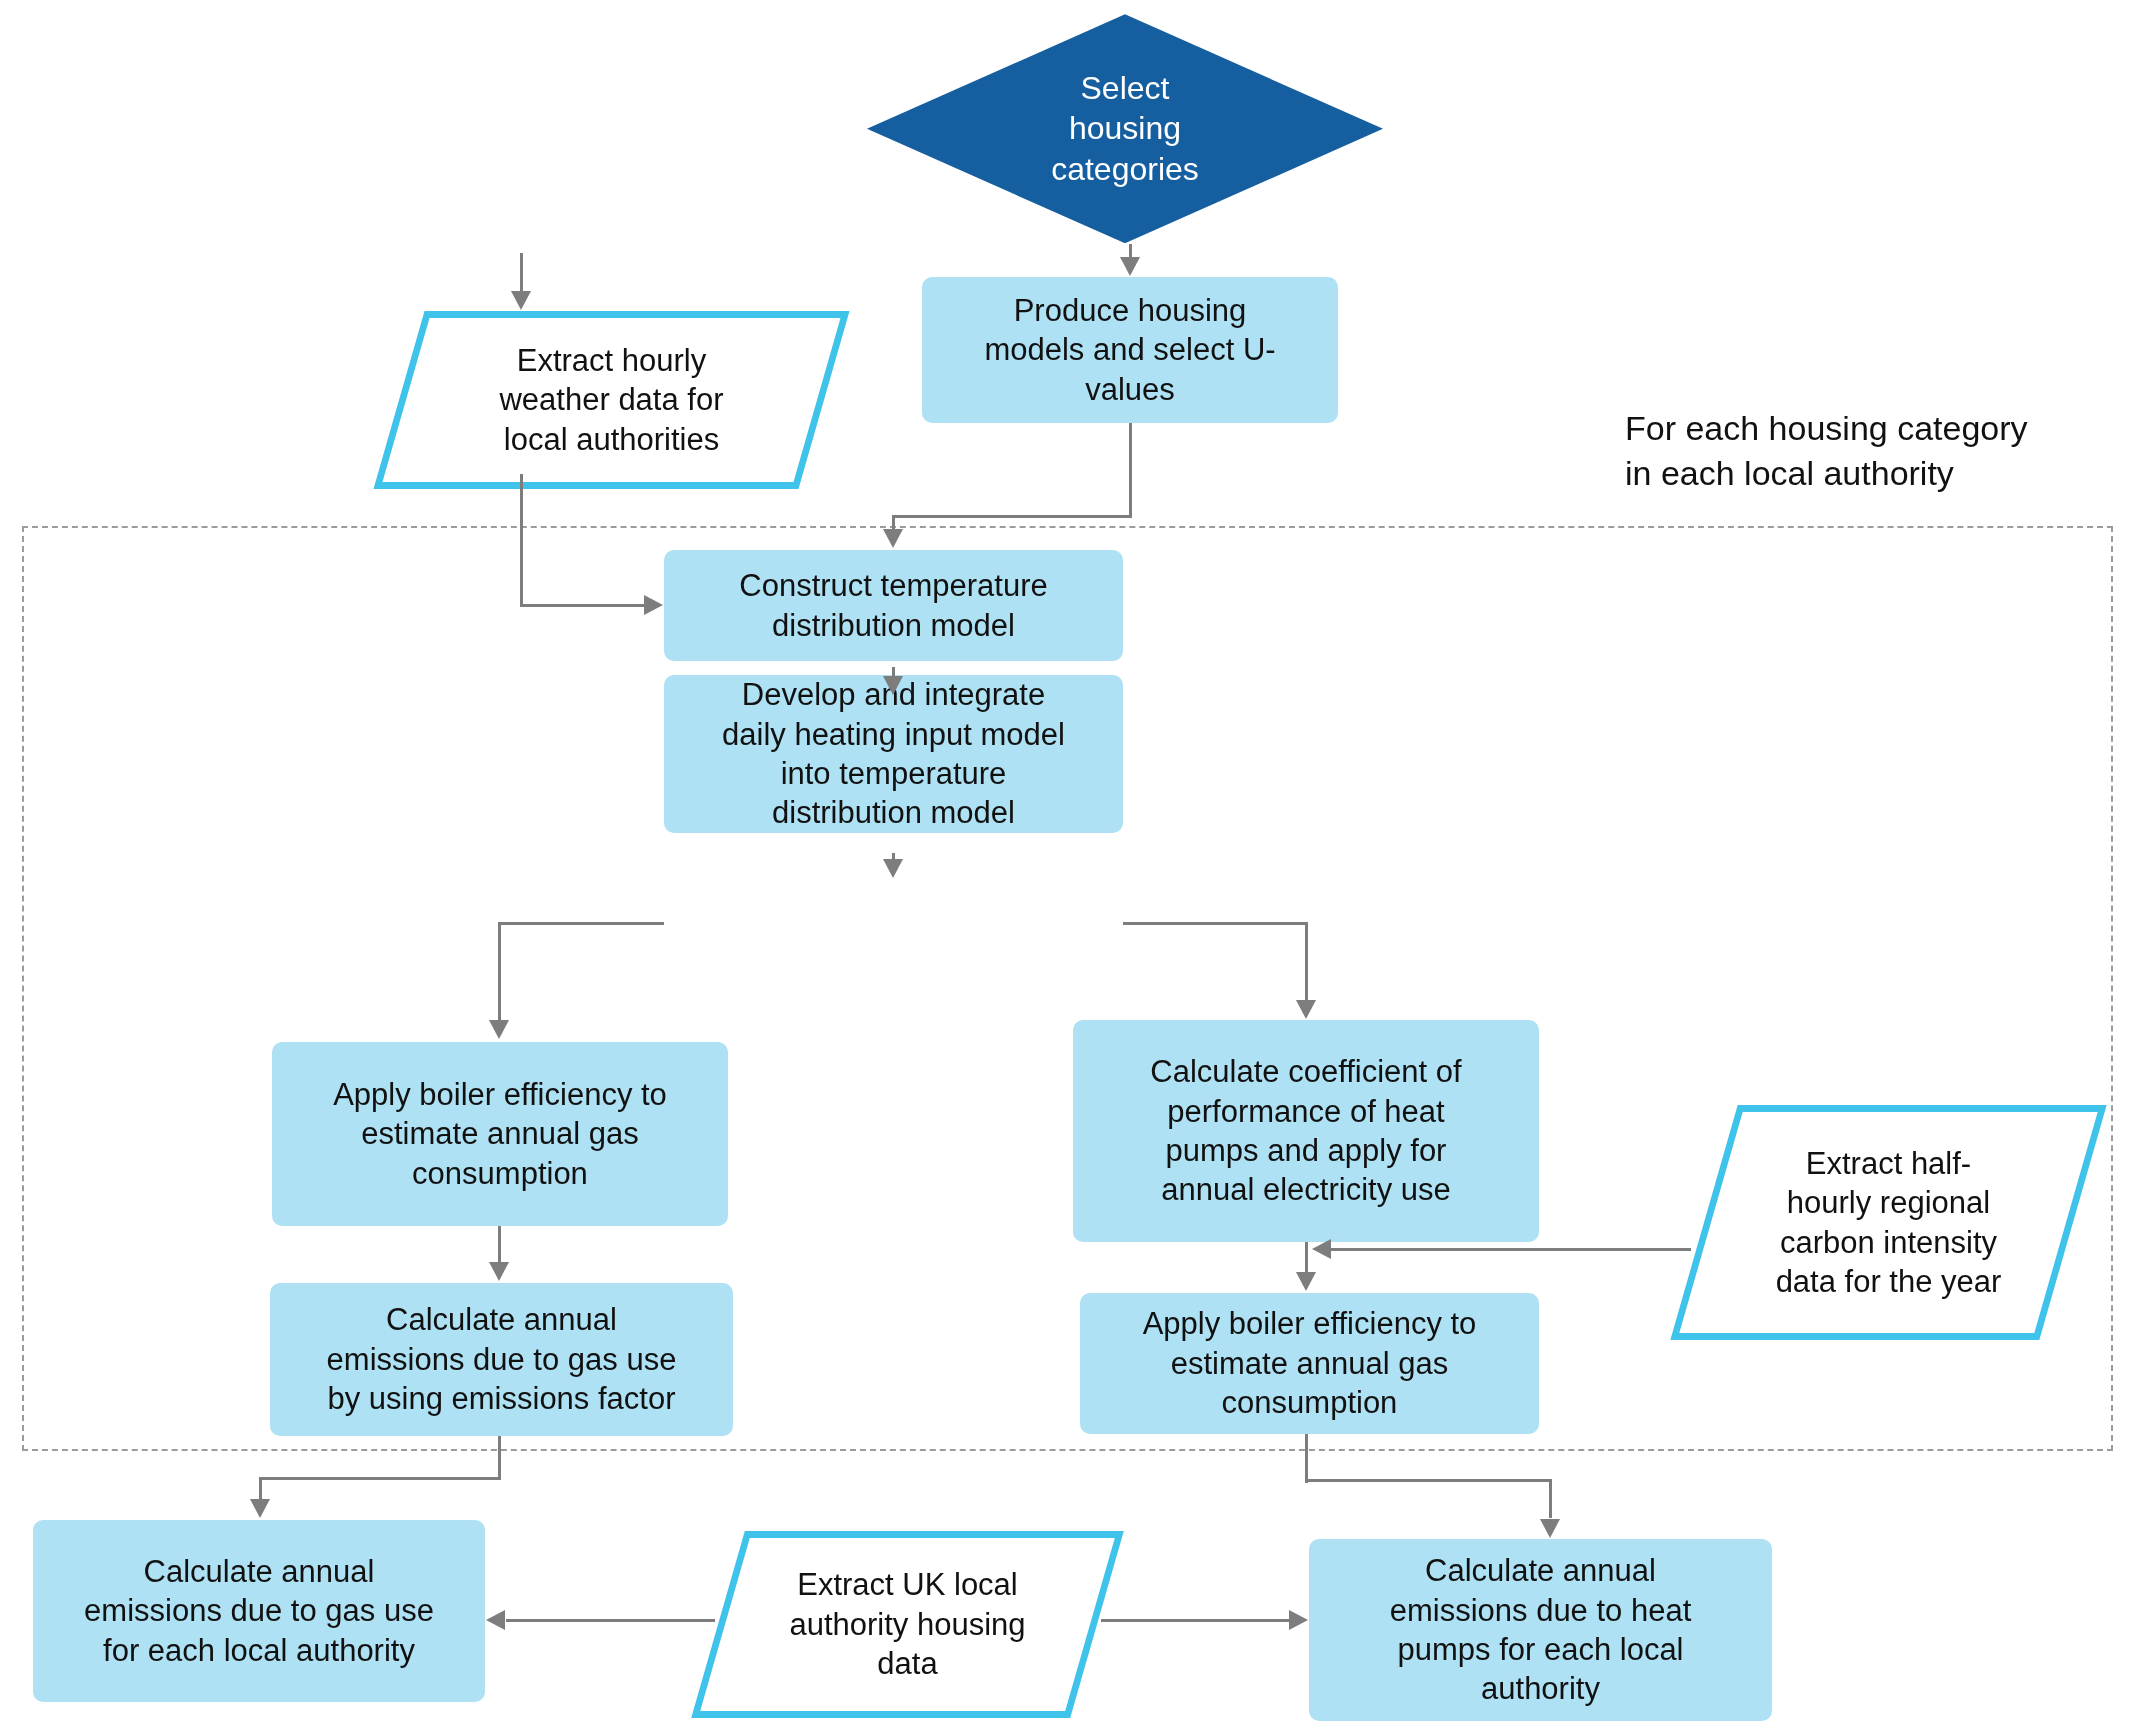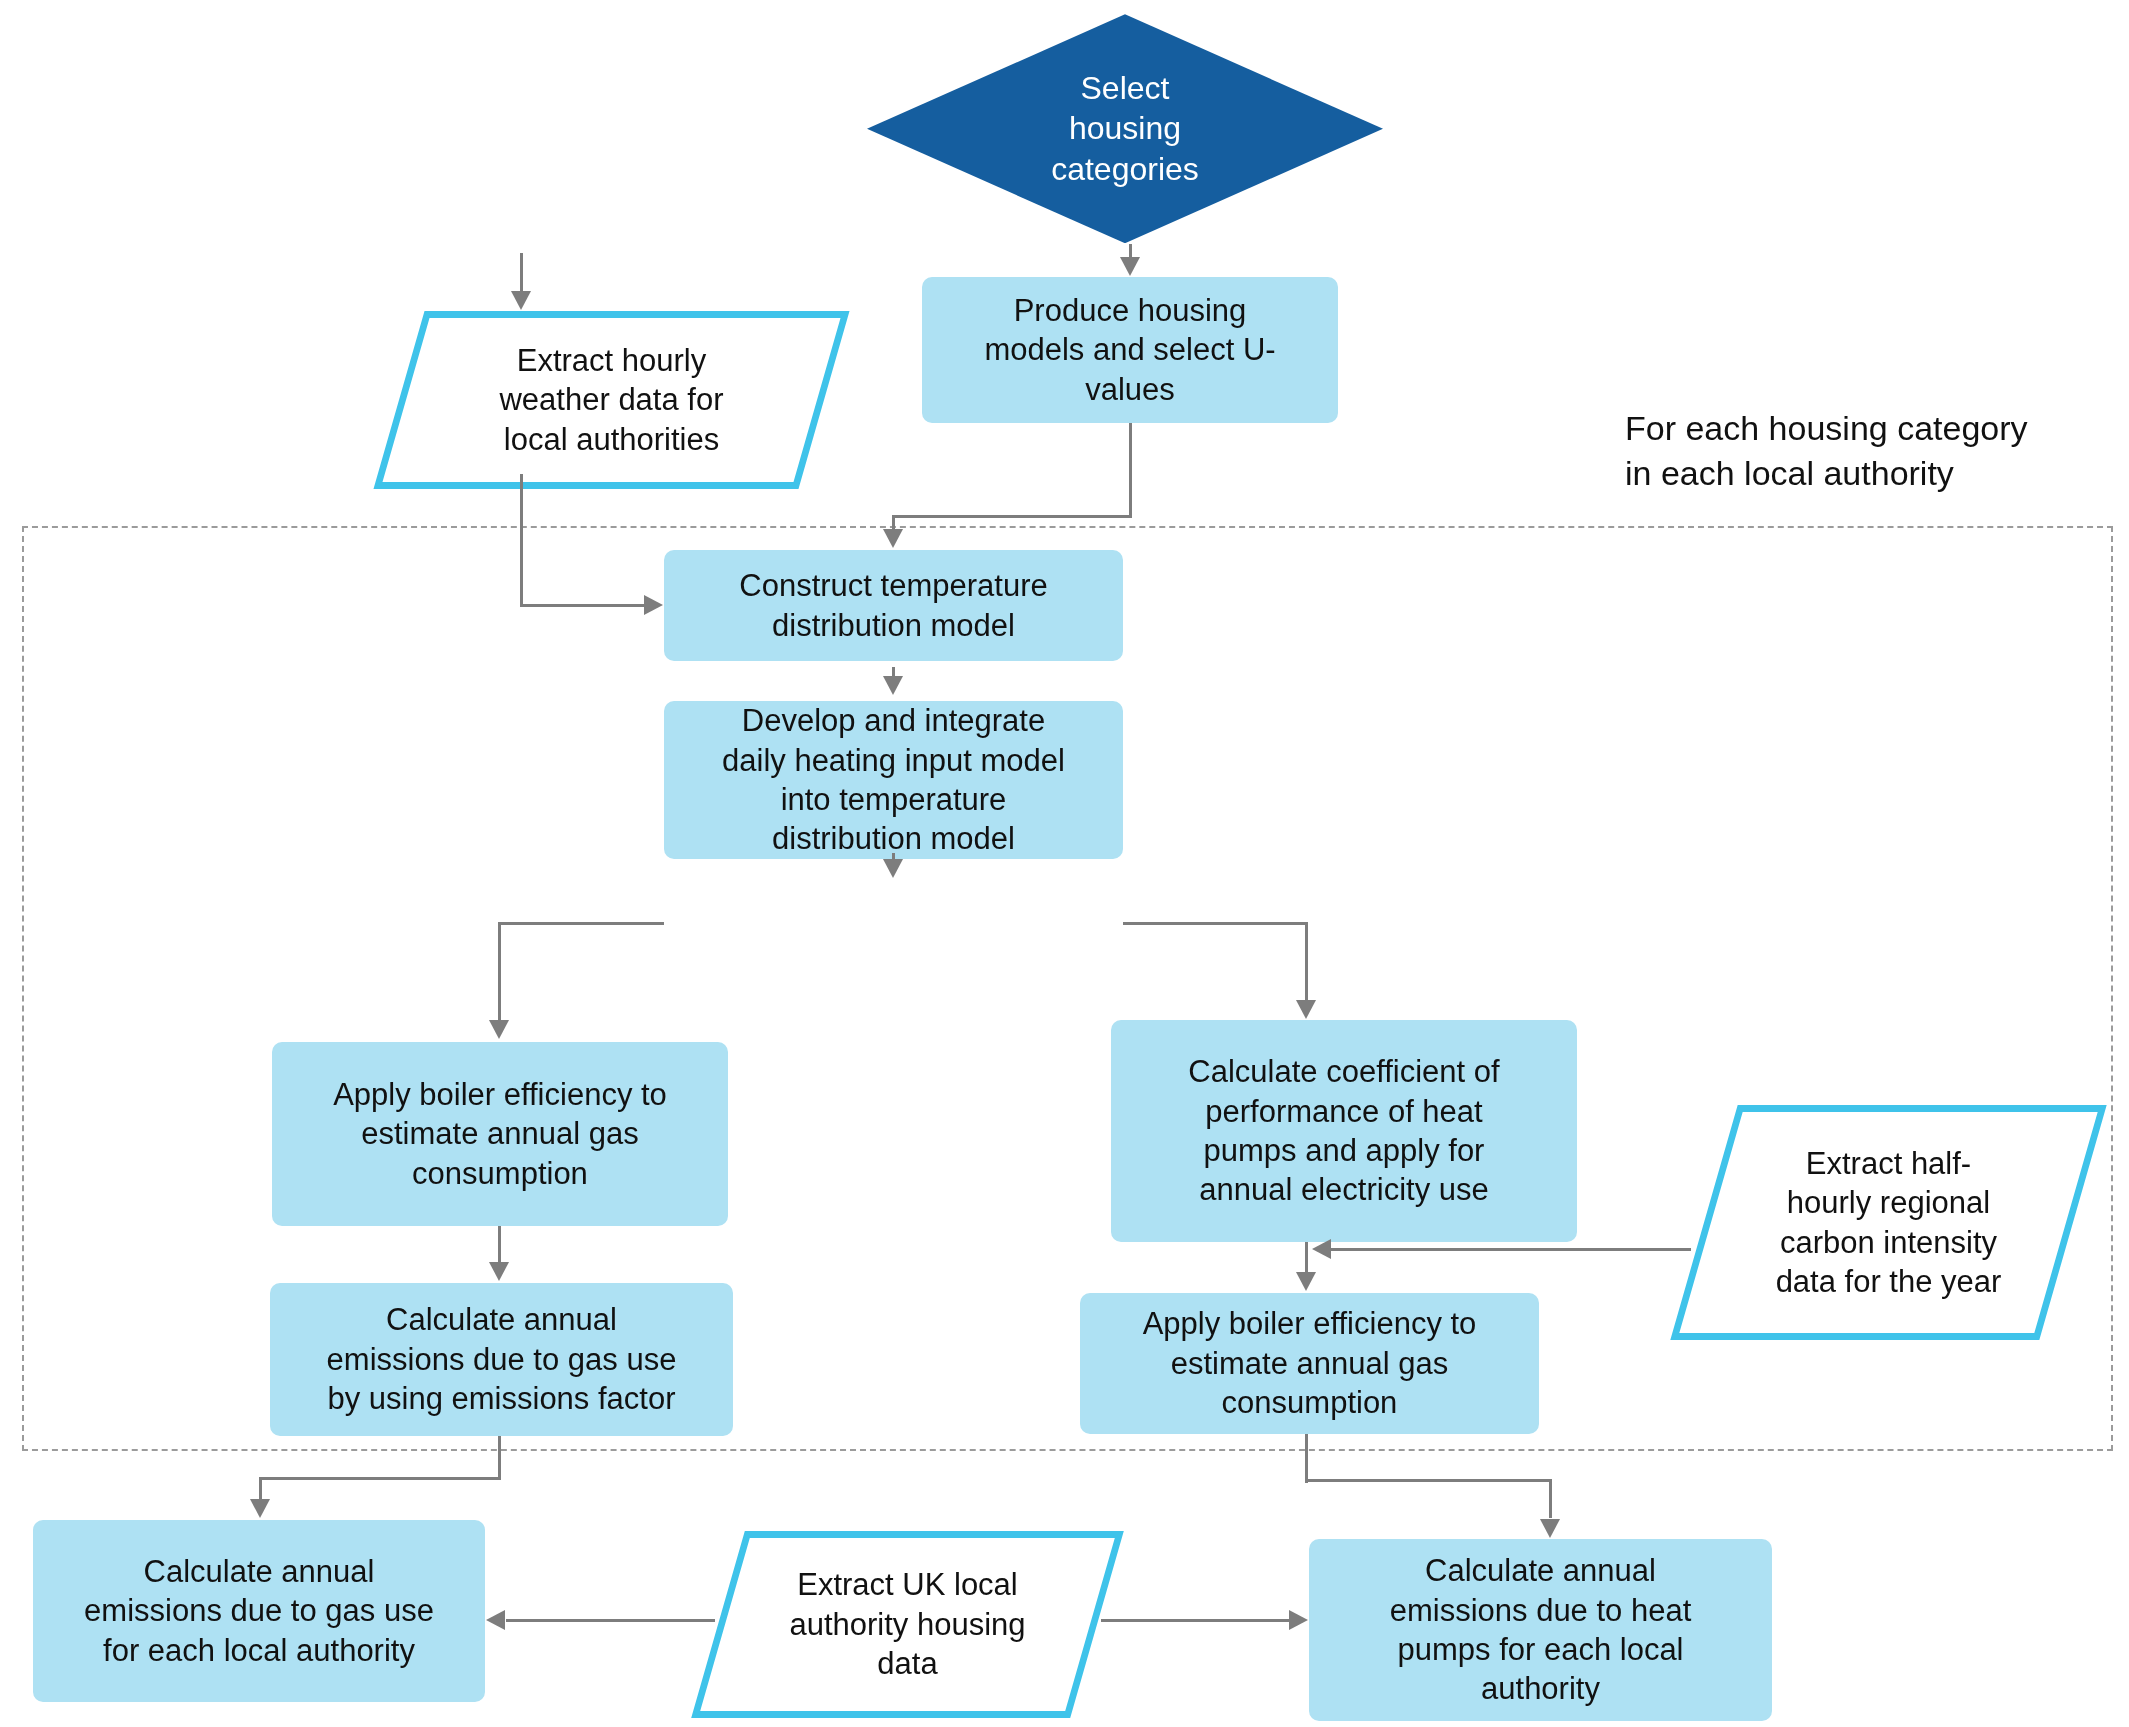--- a/index.html
+++ b/index.html
@@ -50,28 +50,28 @@
     <div class="unskew">Extract UK local
 authority housing
 data</div>
   </div>
 
   <div class="node process" style="left:922px;top:277px;width:416px;height:146px;">Produce housing
 models and select U-
 values</div>
   <div class="node process" style="left:664px;top:550px;width:459px;height:111px;">Construct temperature
 distribution model</div>
-  <div class="node process" style="left:664px;top:701px;width:459px;height:158px;">Develop and integrate
+  <div class="node process" style="left:664px;top:675px;width:459px;height:158px;">Develop and integrate
 daily heating input model
 into temperature
 distribution model</div>
   <div class="node process" style="left:272px;top:1042px;width:456px;height:184px;">Apply boiler efficiency to
 estimate annual gas
 consumption</div>
-  <div class="node process" style="left:1073px;top:1020px;width:466px;height:222px;margin-left:38px;">Calculate coefficient of
+  <div class="node process" style="left:1073px;top:1020px;width:466px;height:222px;">Calculate coefficient of
 performance of heat
 pumps and apply for
 annual electricity use</div>
   <div class="node process" style="left:270px;top:1283px;width:463px;height:153px;">Calculate annual
 emissions due to gas use
 by using emissions factor</div>
   <div class="node process" style="left:1080px;top:1293px;width:459px;height:141px;">Apply boiler efficiency to
 estimate annual gas
 consumption</div>
   <div class="node process" style="left:33px;top:1520px;width:452px;height:182px;">Calculate annual

